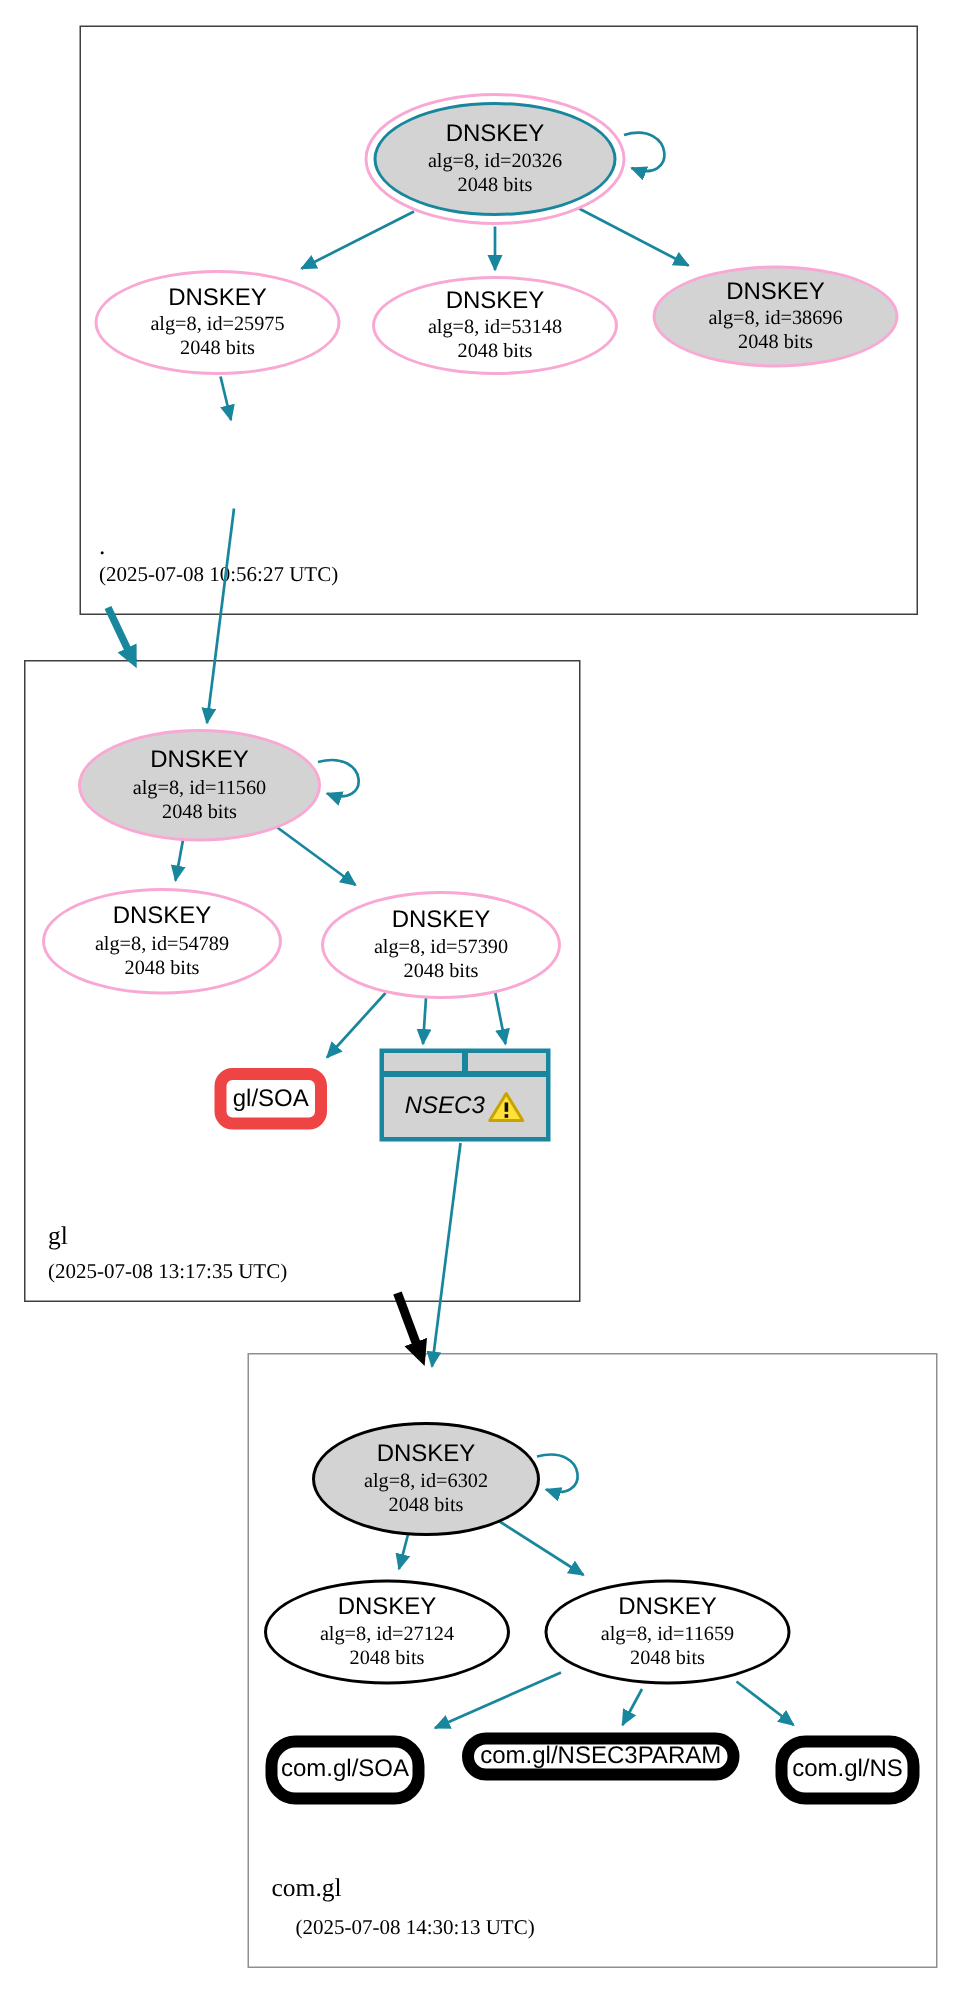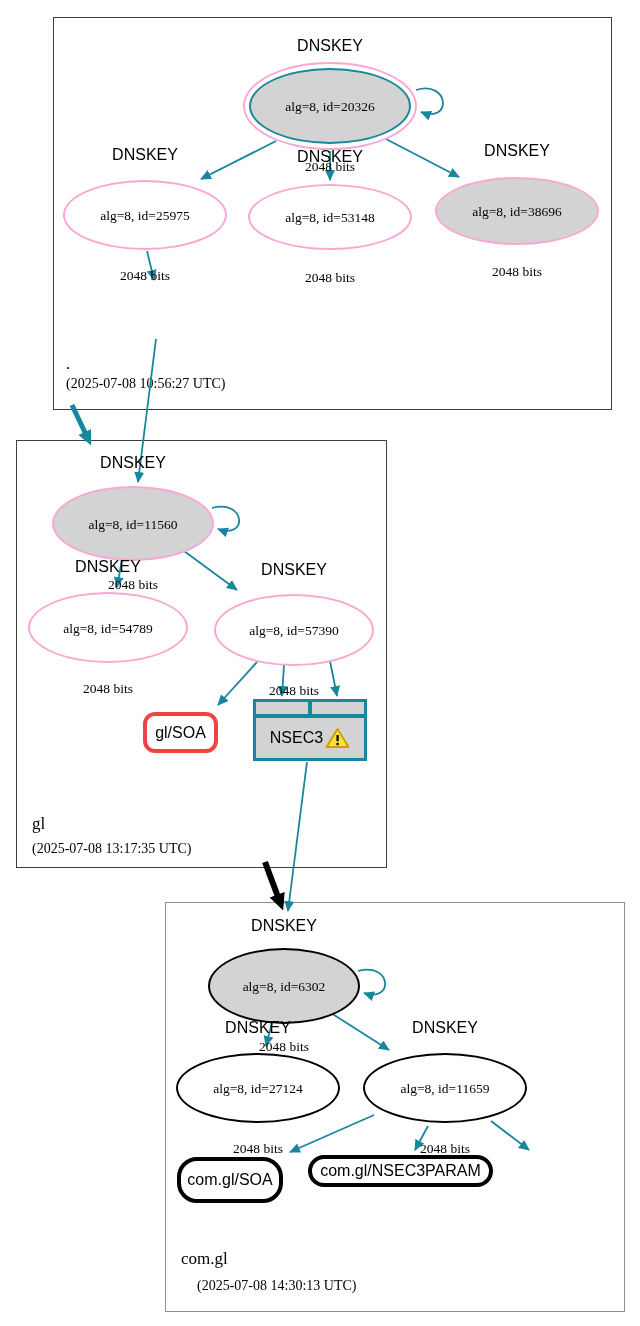--- a/index.html
+++ b/index.html
@@ -21,35 +21,35 @@
   
   .node{position:absolute;z-index:3;display:flex;flex-direction:column;align-items:center;
         justify-content:center;text-align:center;background:#fff;border:2px solid #f9a8d4;
         border-radius:50%;box-sizing:border-box;}
   .node.gray{background:#d3d3d3;}
   .node.blk{border-color:#000;}
   .node .dring{position:absolute;inset:4px;border:2px solid #18869d;border-radius:50%;
                background:#d3d3d3;z-index:0;}
   .node .txt{position:relative;z-index:1;}
   .nt{font-size:16px;line-height:1.15;color:#000;}
-  .nd{font-family:"Liberation Serif",serif;font-size:13.5px;line-height:1.18;color:#000;margin-top:44px;}
+  .nd{font-family:"Liberation Serif",serif;font-size:13.5px;line-height:1.18;color:#000;}
 
   
   .rr{position:absolute;z-index:3;display:flex;align-items:center;justify-content:center;
-      background:#fff;border:4px solid #ef4444;border-radius:12px;font-size:16px;color:#000;
+      background:#fff;border:8px solid #ef4444;border-radius:12px;font-size:16px;color:#000;
       box-sizing:border-box;white-space:nowrap;}
   .rr.blk{border-color:#000;border-radius:20px;}
 
   
   .nsec3{position:absolute;z-index:3;left:253px;top:699px;width:114px;height:62px;
          background:#18869d;box-sizing:border-box;padding:3px;display:flex;flex-direction:column;}
   .nsec3 .row{display:flex;gap:4px;height:12px;margin-bottom:4px;}
   .nsec3 .cell{flex:1;background:#d3d3d3;}
   .nsec3 .body{flex:1;background:#d3d3d3;display:flex;align-items:center;justify-content:center;
-               gap:2px;font-size:16px;color:#000;}
+               gap:2px;font-size:16px;color:#000;font-style:italic;}
 </style>
 </head>
 <body>
 
 <div class="canvas">
 
   <div class="zbox" style="left:53px;top:17px;width:559px;height:393px;"></div>
   <div class="zbox" style="left:16px;top:440px;width:371px;height:428px;"></div>
   <div class="zbox insecure" style="left:165px;top:902px;width:460px;height:410px;"></div>
 
@@ -202,14 +202,17 @@
   </div>
 
   <div class="rr blk" style="left:177px;top:1157px;width:106px;height:46px;">
     <span>com.gl/SOA</span>
   </div>
 
   <div class="rr blk" style="left:308px;top:1155px;width:185px;height:32px;">
     <span>com.gl/NSEC3PARAM</span>
   </div>
 
+  <div class="rr blk" style="left:517px;top:1157px;width:96px;height:46px;">
+    <span>com.gl/NS</span>
+  </div>
 
 </div>
 
 </body></html>

